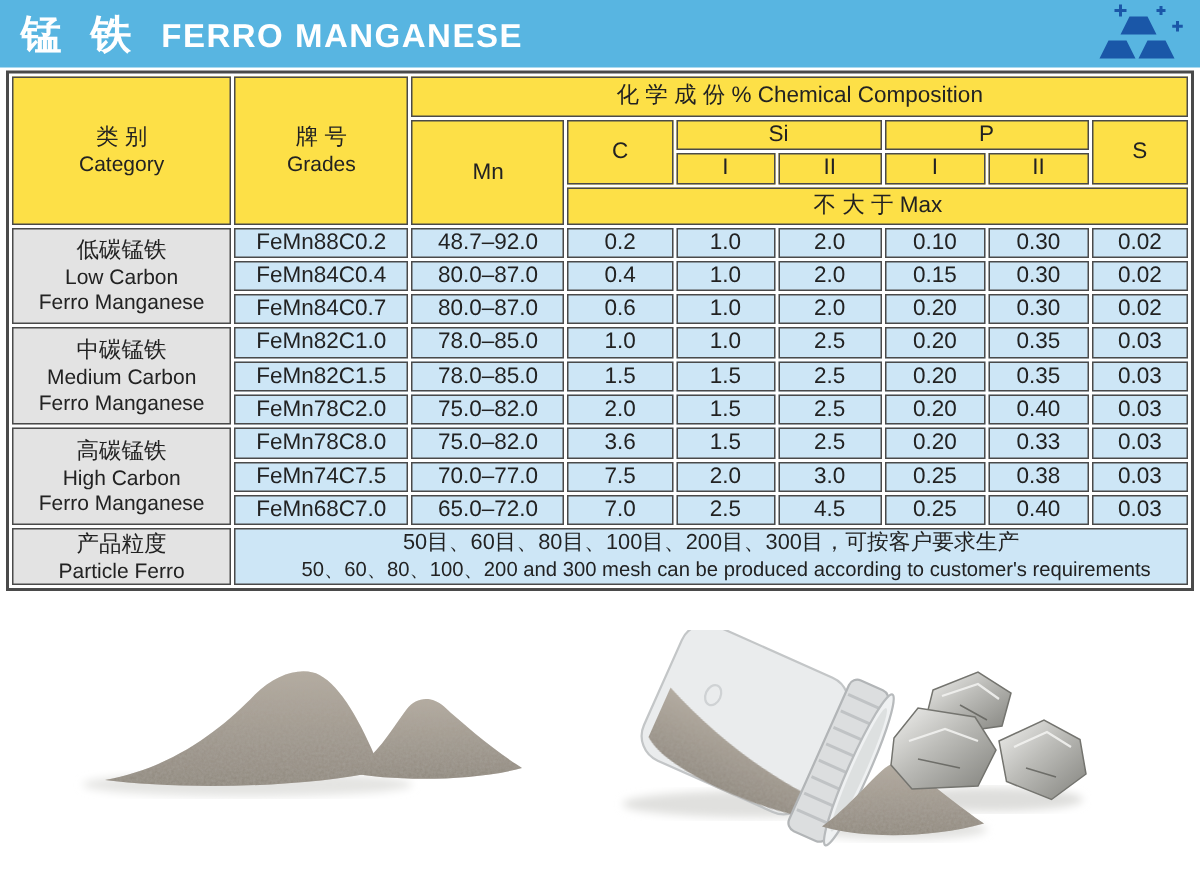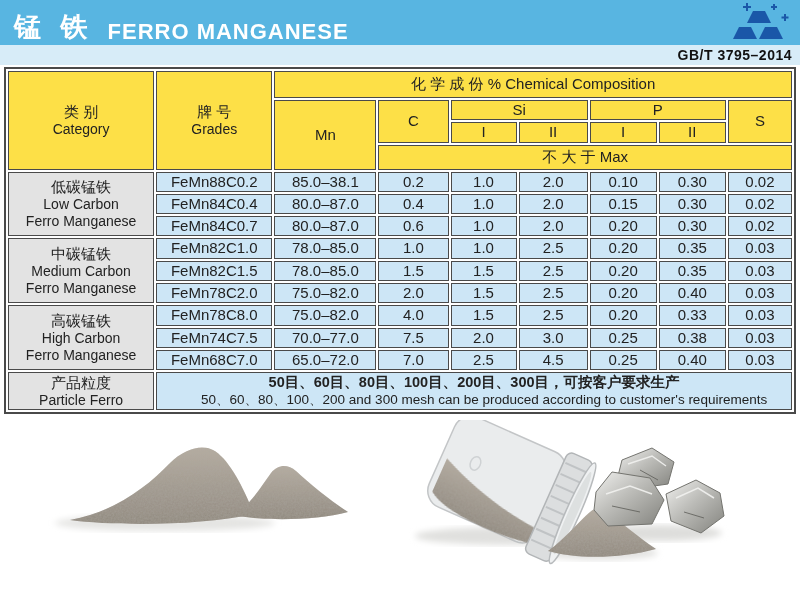--- a/index.html
+++ b/index.html
@@ -1,35 +1,35 @@
 <!DOCTYPE html>
 <html><head>
 <meta charset="utf-8">
 <style>
   html,body{margin:0;padding:0;}
   body{width:800px;height:595px;background:#ffffff;position:relative;overflow:hidden;
        font-family:"Liberation Sans","DejaVu Sans",sans-serif;color:#222;}
-  .band{height:45px;background:#58b5e1;display:flex;align-items:flex-end;position:relative;}
+  .band{height:45px;background:#58b5e1;display:flex;align-items:center;position:relative;}
   .title-zh{color:#fff;font-weight:bold;font-size:27px;letter-spacing:6px;margin-left:14px;}
   .title-en{color:#fff;font-weight:bold;font-size:22px;letter-spacing:1px;margin-left:14px;margin-top:3px;}
   .logo{position:absolute;right:8px;top:2px;}
   .strip{height:20px;background:#d7ecf8;display:flex;align-items:center;justify-content:flex-end;}
   .standard{font-weight:bold;font-size:14px;color:#111;padding-right:8px;letter-spacing:.5px;}
   table.spec{border-collapse:separate;border-spacing:2px;background:#fff;border:2px solid #4a4a4a;
              table-layout:fixed;width:792px;margin:2px 4px 0 4px;}
   table.spec th,table.spec td{border:1px solid #4a4a4a;text-align:center;vertical-align:middle;
              padding:0;font-weight:normal;font-size:15px;line-height:1.22;overflow:hidden;}
   .hd{background:#fde047;}
   .cat{background:#e3e3e3;}
   .blue{background:#cde6f6;}
   .zh{display:block;font-size:15px;}
   .en{display:block;font-size:14px;}
   tr.h1{height:27px;} tr.h2{height:16px;} tr.h3{height:20px;} tr.h4{height:25px;}
   tr.dr{height:19px;margin-top:30px;} tr.pr{height:38px;}
-  .pl1{display:block;font-size:14.5px;font-weight:bold;} .pl2{display:block;font-size:13.5px;margin-left:20px;}
+  .pl1{display:block;font-size:14.5px;} .pl2{display:block;font-size:13.5px;margin-left:20px;}
   .photos{position:absolute;left:0;bottom:0;}
 </style>
 </head>
 <body>
 
 <div>
 
   <div class="band">
     <span class="title-zh">锰 铁</span>
     <span class="title-en">FERRO MANGANESE</span>
@@ -40,23 +40,20 @@
         <path d="M37 25 L49 25 L55 37 L31 37 Z"></path>
       </g>
       <g stroke="#1a57a8" stroke-width="2" fill="none">
         <path d="M19 1 v8 M15 5 h8"></path>
         <path d="M46 2 v6 M43 5 h6"></path>
         <path d="M57 12 v7 M53.5 15.5 h7"></path>
       </g>
     </svg>
   </div>
 
-  <div class="strip">
-    <span class="standard">GB/T 3795–2014</span>
-  </div>
 
   <table class="spec">
     <colgroup>
       <col style="width:146px">
         <col style="width:116px">
         <col style="width:102px">
       <col style="width:70px">
         <col style="width:66px">
         <col style="width:69px">
       <col style="width:67px">
@@ -94,21 +91,21 @@
     </thead>
     <tbody>
 
       <tr class="dr">
         <td class="cat" rowspan="3">
           <span class="zh">低碳锰铁</span>
           <span class="en">Low  Carbon</span>
           <span class="en">Ferro Manganese</span>
         </td>
         <td class="blue">FeMn88C0.2</td>
-        <td class="blue">85.0–38.1</td>
+        <td class="blue">48.7–92.0</td>
         <td class="blue">0.2</td>
         <td class="blue">1.0</td>
         <td class="blue">2.0</td>
         <td class="blue">0.10</td>
         <td class="blue">0.30</td>
         <td class="blue">0.02</td>
       </tr>
       <tr class="dr">
         <td class="blue">FeMn84C0.4</td>
         <td class="blue">80.0–87.0</td>
@@ -167,21 +164,21 @@
       </tr>
 
       <tr class="dr">
         <td class="cat" rowspan="3">
           <span class="zh">高碳锰铁</span>
           <span class="en">High  Carbon</span>
           <span class="en">Ferro Manganese</span>
         </td>
         <td class="blue">FeMn78C8.0</td>
         <td class="blue">75.0–82.0</td>
-        <td class="blue">4.0</td>
+        <td class="blue">3.6</td>
         <td class="blue">1.5</td>
         <td class="blue">2.5</td>
         <td class="blue">0.20</td>
         <td class="blue">0.33</td>
         <td class="blue">0.03</td>
       </tr>
       <tr class="dr">
         <td class="blue">FeMn74C7.5</td>
         <td class="blue">70.0–77.0</td>
         <td class="blue">7.5</td>

